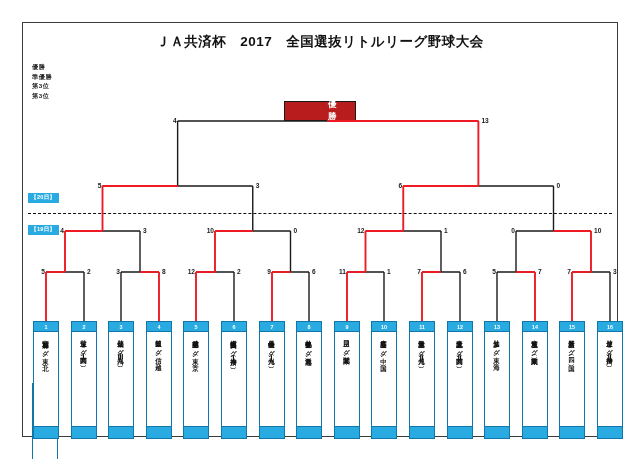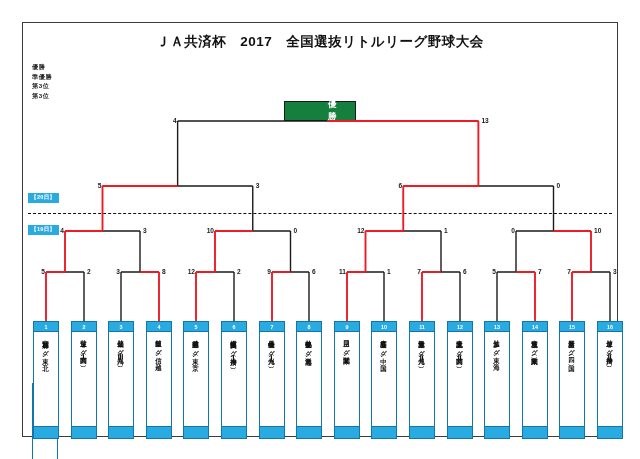--- a/index.html
+++ b/index.html
@@ -10,21 +10,21 @@
   .page-border{position:absolute;left:22px;top:22px;width:596px;height:415px;border:1px solid #3a3a3a;box-sizing:border-box;}
 
   .title{position:absolute;left:0;top:33px;width:640px;text-align:center;font-size:13.5px;font-weight:bold;color:#111;letter-spacing:.5px;}
 
   .results{position:absolute;left:32px;top:62px;font-size:6.2px;color:#222;line-height:9.6px;}
   .results .row{display:flex;}
   .results .rank{width:42px;font-weight:bold;letter-spacing:.6px;}
   .results .team{letter-spacing:1.1px;font-weight:bold;}
 
   
-  .champ{position:absolute;left:284px;top:101px;width:72px;height:20px;background:#15803d;border:1.4px solid #1a1a1a;box-sizing:border-box;color:#fff;font-size:8.5px;font-weight:bold;display:flex;align-items:center;justify-content:center;letter-spacing:3px;padding-left:43px;}
+  .champ{position:absolute;left:284px;top:101px;width:72px;height:20px;background:#b91c1c;border:1.4px solid #1a1a1a;box-sizing:border-box;color:#fff;font-size:8.5px;font-weight:bold;display:flex;align-items:center;justify-content:center;letter-spacing:3px;padding-left:43px;}
 
   
   .daylabel{position:absolute;background:#29abe2;color:#fff;font-size:5.6px;font-weight:bold;padding:1px 3px;letter-spacing:.3px;}
   #day20{left:28px;top:193px;}
   #day19{left:28px;top:225px;}
 
   
   .dashline{position:absolute;left:28px;top:213px;width:584px;height:0;border-top:1.4px dashed #111;}
 
   

